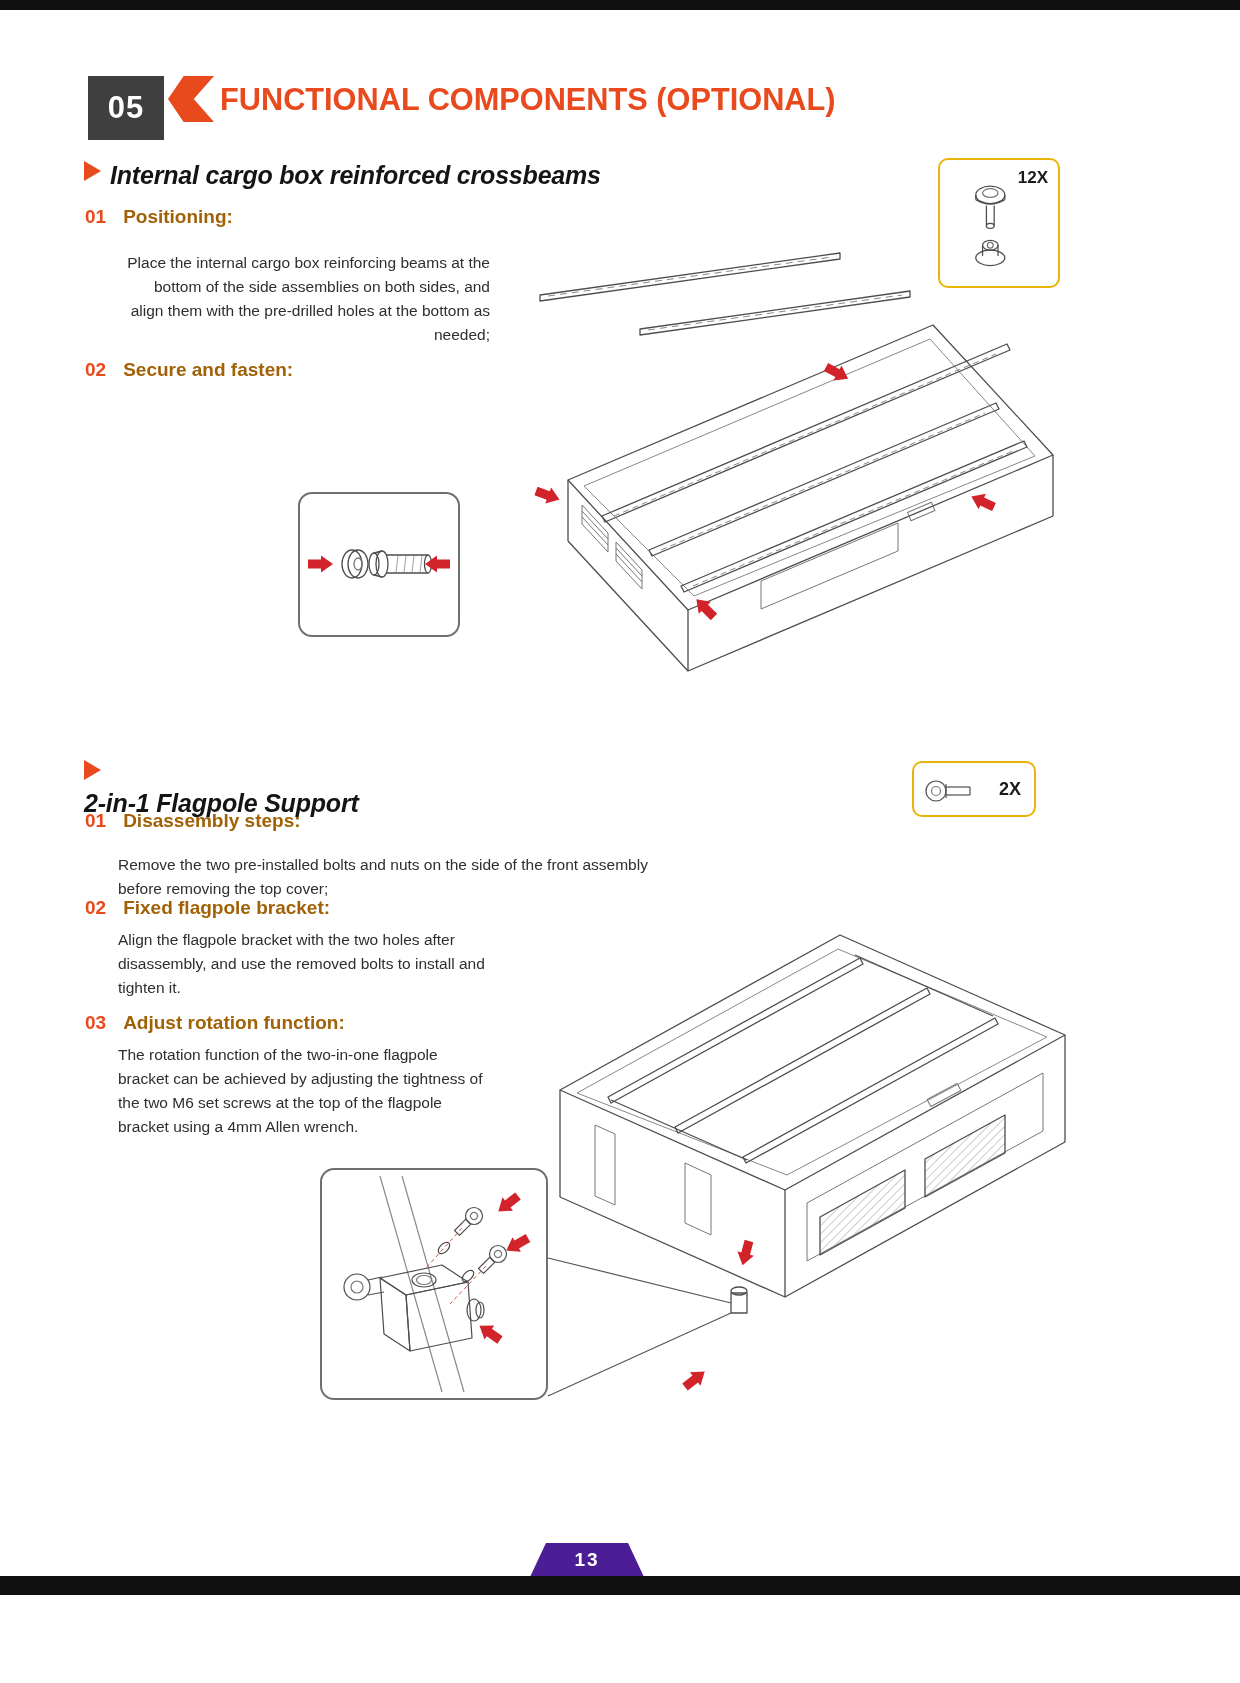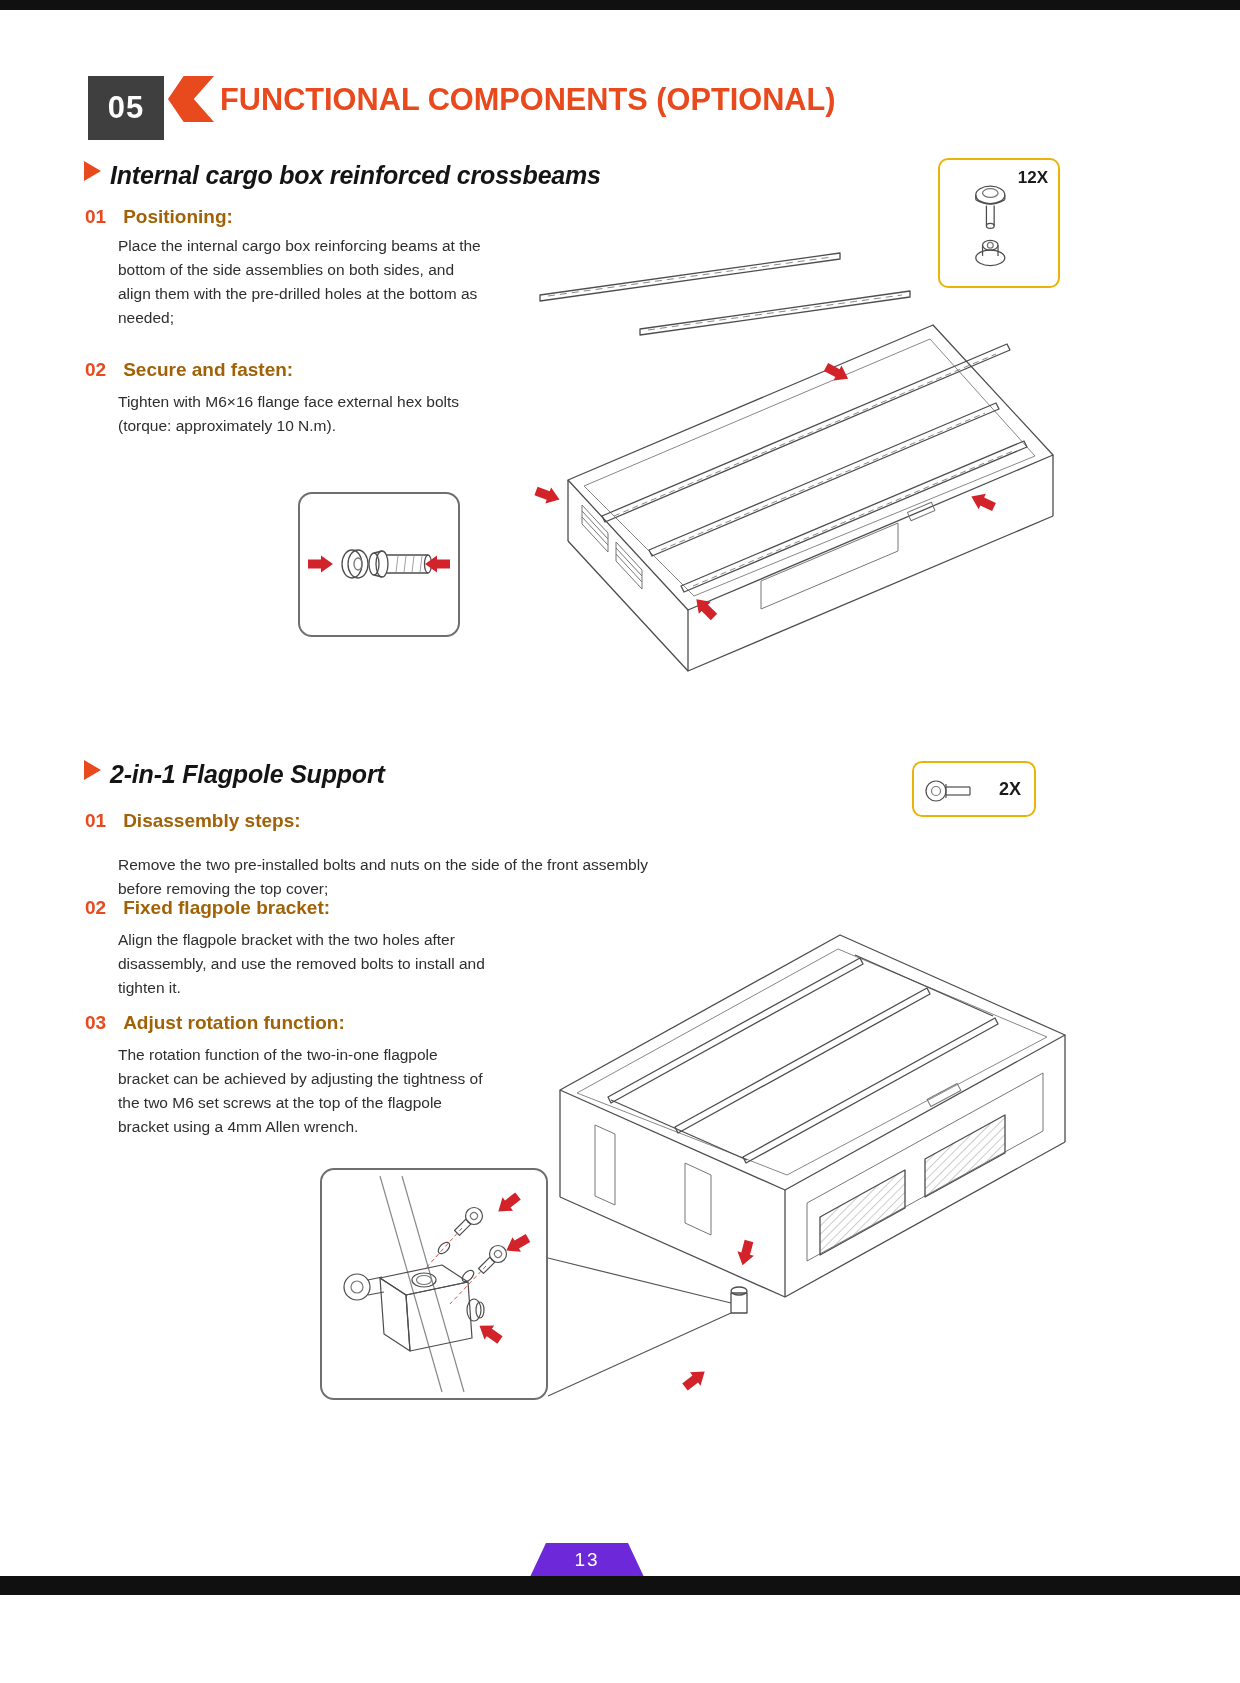--- a/index.html
+++ b/index.html
@@ -27,23 +27,23 @@
 
   .step-head { position:absolute; display:flex; gap:17px; align-items:flex-start; }
   .step-num  { color:#E8491D; font-weight:700; font-size:19px; }
   .step-title{ color:#a16207; font-weight:700; font-size:19px; }
   .body-text { position:absolute; font-size:15.5px; line-height:1.55; color:#2e2e2e; }
 
   .badge-box { position:absolute; border:2px solid #eab308; border-radius:10px; background:#fff; }
   .inset-box { position:absolute; border:2px solid #6f6f6f; border-radius:14px; background:#fff; }
   .qty-label { position:absolute; font-weight:700; color:#1a1a1a; }
 
-  .f-tab { position:absolute; left:530px; top:1543px; width:114px; height:34px; background:#6d28d9;
+  .f-tab { position:absolute; left:530px; top:1543px; width:114px; height:34px; background:#4c1d95;
            clip-path:polygon(14% 0,86% 0,100% 100%,0 100%); color:#fff; display:flex; align-items:center;
-           justify-content:center; font-size:19px; font-weight:400; letter-spacing:2px; }
+           justify-content:center; font-size:19px; font-weight:700; letter-spacing:2px; }
 
   svg { display:block; }
 </style>
 </head>
 <body>
 
 <div class="page">
 
   <div class="bar-top"></div>
 
@@ -74,27 +74,26 @@
         <line x1="60" y1="88" x2="60" y2="99"></line>
         <ellipse cx="52" cy="101" rx="15" ry="8"></ellipse>
       </g>
     </svg>
   </div>
 
   <div class="step-head" style="left:85px; top:206px;">
     <span class="step-num">01</span>
     <span class="step-title">Positioning:</span>
   </div>
-  <p class="body-text" style="left:118px; top:234px; width:372px;">Place the internal cargo box reinforcing beams at the bottom of the side assemblies on both sides, and align them with the pre-drilled holes at the bottom as needed;</p>
+  <p class="body-text" style="left:118px; top:251px; width:372px;text-align:right;">Place the internal cargo box reinforcing beams at the bottom of the side assemblies on both sides, and align them with the pre-drilled holes at the bottom as needed;</p>
 
   <div class="step-head" style="left:85px; top:359px;">
     <span class="step-num">02</span>
     <span class="step-title">Secure and fasten:</span>
   </div>
-  <p class="body-text" style="left:118px; top:390px; width:360px;">Tighten with M6×16 flange face external hex bolts (torque: approximately 10 N.m).</p>
 
   <div class="inset-box" style="left:298px; top:492px; width:162px; height:145px;">
     <svg width="158" height="141" viewBox="0 0 158 141">
       <g stroke="#4d4d4d" stroke-width="1.3" fill="none">
         <ellipse cx="52" cy="70" rx="10" ry="14"></ellipse>
         <ellipse cx="58" cy="70" rx="10" ry="14"></ellipse>
         <ellipse cx="58" cy="70" rx="4" ry="6" stroke="#777"></ellipse>
         <ellipse cx="74" cy="70" rx="5" ry="11"></ellipse>
         <ellipse cx="82" cy="70" rx="6" ry="13"></ellipse>
         <line x1="74" y1="59" x2="82" y2="57"></line>
@@ -156,21 +155,21 @@
       </g>
     </g>
     <g fill="#D2232A">
       <path d="M0,-4.5L13,-4.5L13,-8.5L25,0L13,8.5L13,4.5L0,4.5Z" transform="translate(348,122) rotate(28)"></path>
       <path d="M0,-4.5L13,-4.5L13,-8.5L25,0L13,8.5L13,4.5L0,4.5Z" transform="translate(516,262) rotate(205)"></path>
       <path d="M0,-4.5L13,-4.5L13,-8.5L25,0L13,8.5L13,4.5L0,4.5Z" transform="translate(58,246) rotate(20)"></path>
       <path d="M0,-4.5L13,-4.5L13,-8.5L25,0L13,8.5L13,4.5L0,4.5Z" transform="translate(236,372) rotate(225)"></path>
     </g>
   </svg>
 
-  <div class="sec-head" style="left:84px; top:760px;">
+  <div class="sec-head" style="left:84px; top:760px;flex-direction:column;">
     <span class="tri"></span>
     <span class="sec-title">2-in-1 Flagpole Support</span>
   </div>
 
   <div class="badge-box" style="left:912px; top:761px; width:124px; height:56px;">
     <svg class="abs" style="left:6px; top:8px;" width="60" height="40" viewBox="0 0 60 40">
       <g stroke="#4d4d4d" stroke-width="1.2" fill="none">
         <circle cx="16" cy="20" r="10"></circle>
         <circle cx="16" cy="20" r="4.5" stroke="#777"></circle>
         <line x1="26" y1="16" x2="50" y2="16"></line>

